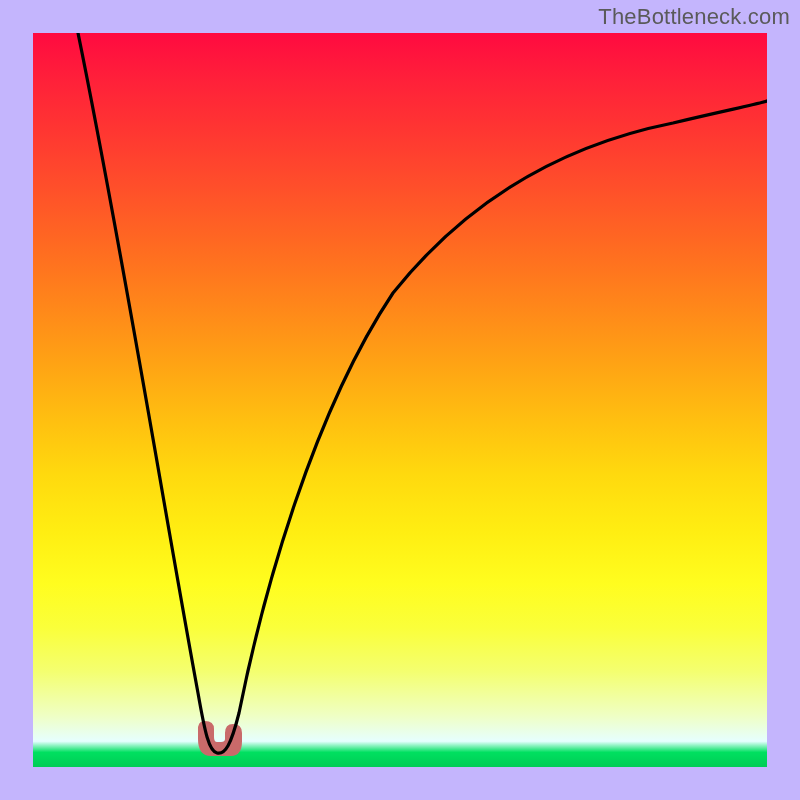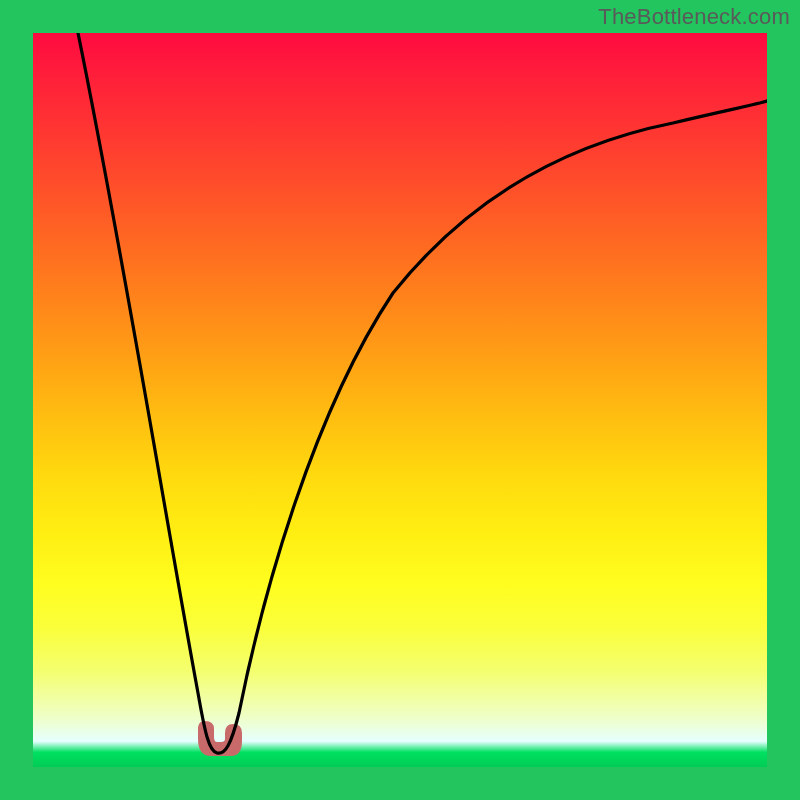--- a/index.html
+++ b/index.html
@@ -8,21 +8,21 @@
     width: 800px;
     height: 800px;
     background: #000;
     overflow: hidden;
     font-family: Arial, Helvetica, sans-serif;
   }
   .outer {
     position: relative;
     width: 800px;
     height: 800px;
-    background: #22c55e;
+    background: #c4b5fd;
   }
   .plot {
     position: absolute;
     left: 33px;
     top: 33px;
     width: 734px;
     height: 734px;
     background: linear-gradient(to bottom,
       #ff0a40 0%,
       #ff1f3a 6%,

